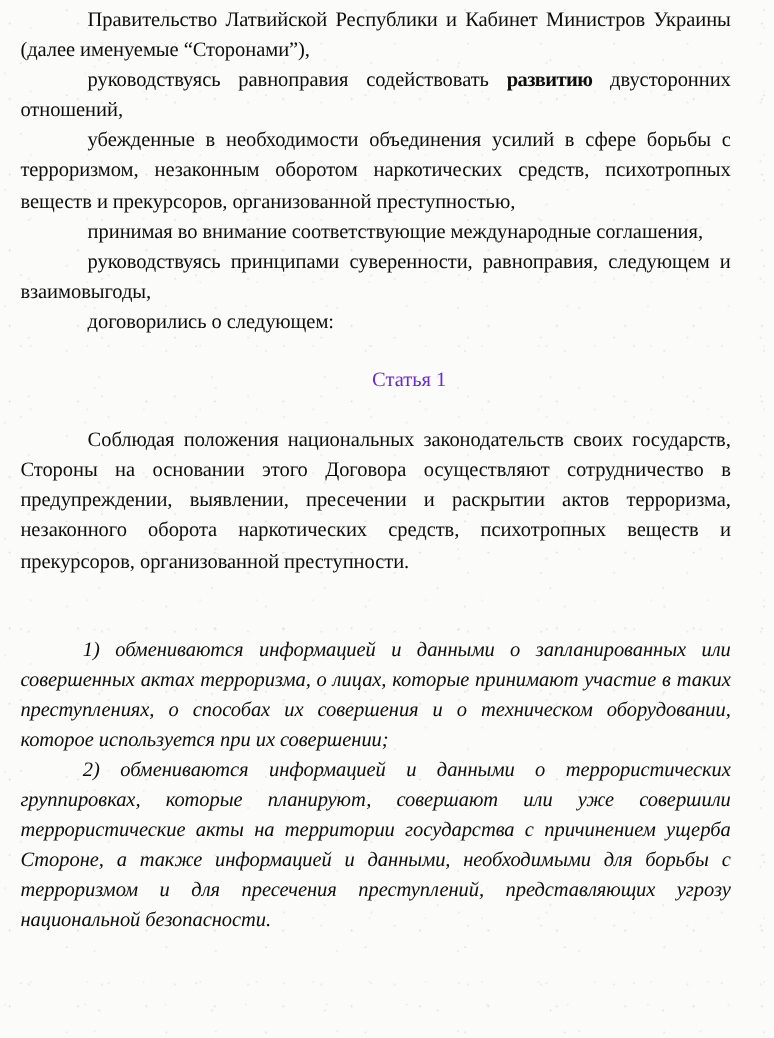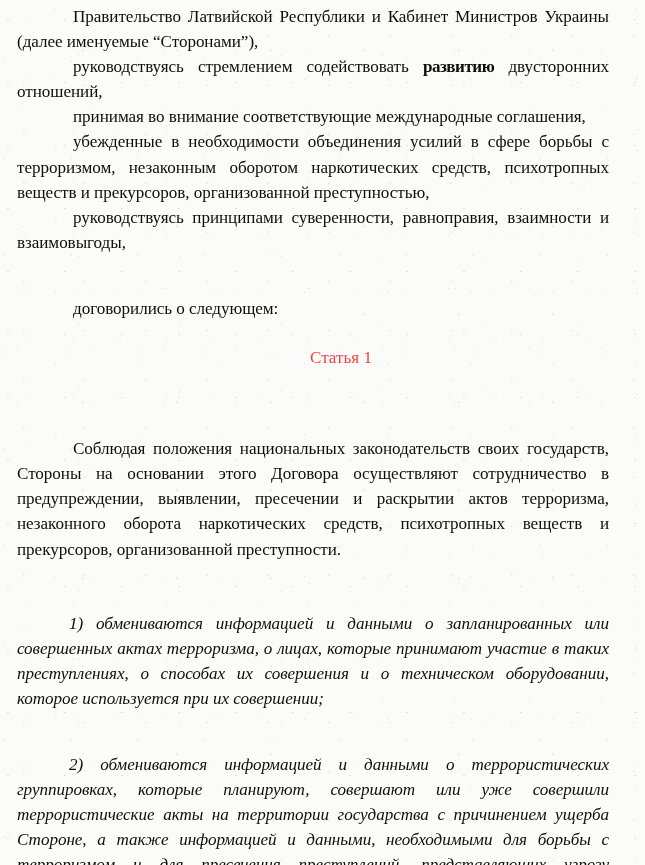--- a/index.html
+++ b/index.html
@@ -55,28 +55,27 @@
   }
   .para.indent {
     text-indent: 56px;
   }
   .para.indent-sm {
     text-indent: 52px;
     font-style: italic;
   }
   .para:last-child {
     text-align-last: left;
-    margin-top: 41px;
   }
   .heading {
     text-align: center;
     font-size: 17.1px;
     line-height: 25.1px;
     font-weight: normal;
-    color: #ef4444;
+    color: #6d28d9;
     padding-left: 56px;
   }
   .emph {
     font-weight: bold;
     letter-spacing: -0.5px;
     margin-top: 25px;
   }
   .gap-head-top { height: 24px; }
   .gap-head-bot { height: 25px; }
   .flush-last { text-align-last: left; }
@@ -84,27 +83,27 @@
 </head>
 <body>
 
 <div id="page">
 
   <div id="doc">
 
     <div>
       <p class="para indent flush-last">Правительство Латвийской Республики и     Кабинет Министров Украины (далее именуемые “Сторонами”),</p>
 
-      <p class="para indent flush-last"><span>руководствуясь стремлением содействовать </span><span class="emph">развитию</span><span> двусторонних отношений,</span></p>
+      <p class="para indent flush-last"><span>руководствуясь равноправия содействовать </span><span class="emph">развитию</span><span> двусторонних отношений,</span></p>
+
+      <p class="para indent flush-last">убежденные в необходимости объединения усилий в сфере борьбы с терроризмом, незаконным оборотом наркотических средств, психотропных веществ и прекурсоров, организованной преступностью,</p>
 
       <p class="para indent flush-last">принимая во внимание соответствующие международные соглашения,</p>
 
-      <p class="para indent flush-last">убежденные в необходимости объединения усилий в сфере борьбы с терроризмом, незаконным оборотом наркотических средств, психотропных веществ и прекурсоров, организованной преступностью,</p>
-
-      <p class="para indent flush-last">руководствуясь принципами суверенности, равноправия, взаимности и взаимовыгоды,</p>
+      <p class="para indent flush-last">руководствуясь принципами суверенности, равноправия, следующем и взаимовыгоды,</p>
 
       <p class="para indent flush-last">договорились о следующем:</p>
     </div>
 
     <div>
       <div class="gap-head-top"></div>
       <h2 class="heading">Статья 1</h2>
       <div class="gap-head-bot"></div>
       <p class="para indent flush-last">Соблюдая положения национальных законодательств своих государств, Стороны на основании этого Договора осуществляют сотрудничество в предупреждении, выявлении, пресечении и раскрытии актов терроризма, незаконного оборота наркотических средств, психотропных веществ и прекурсоров, организованной преступности.</p>
     </div>

